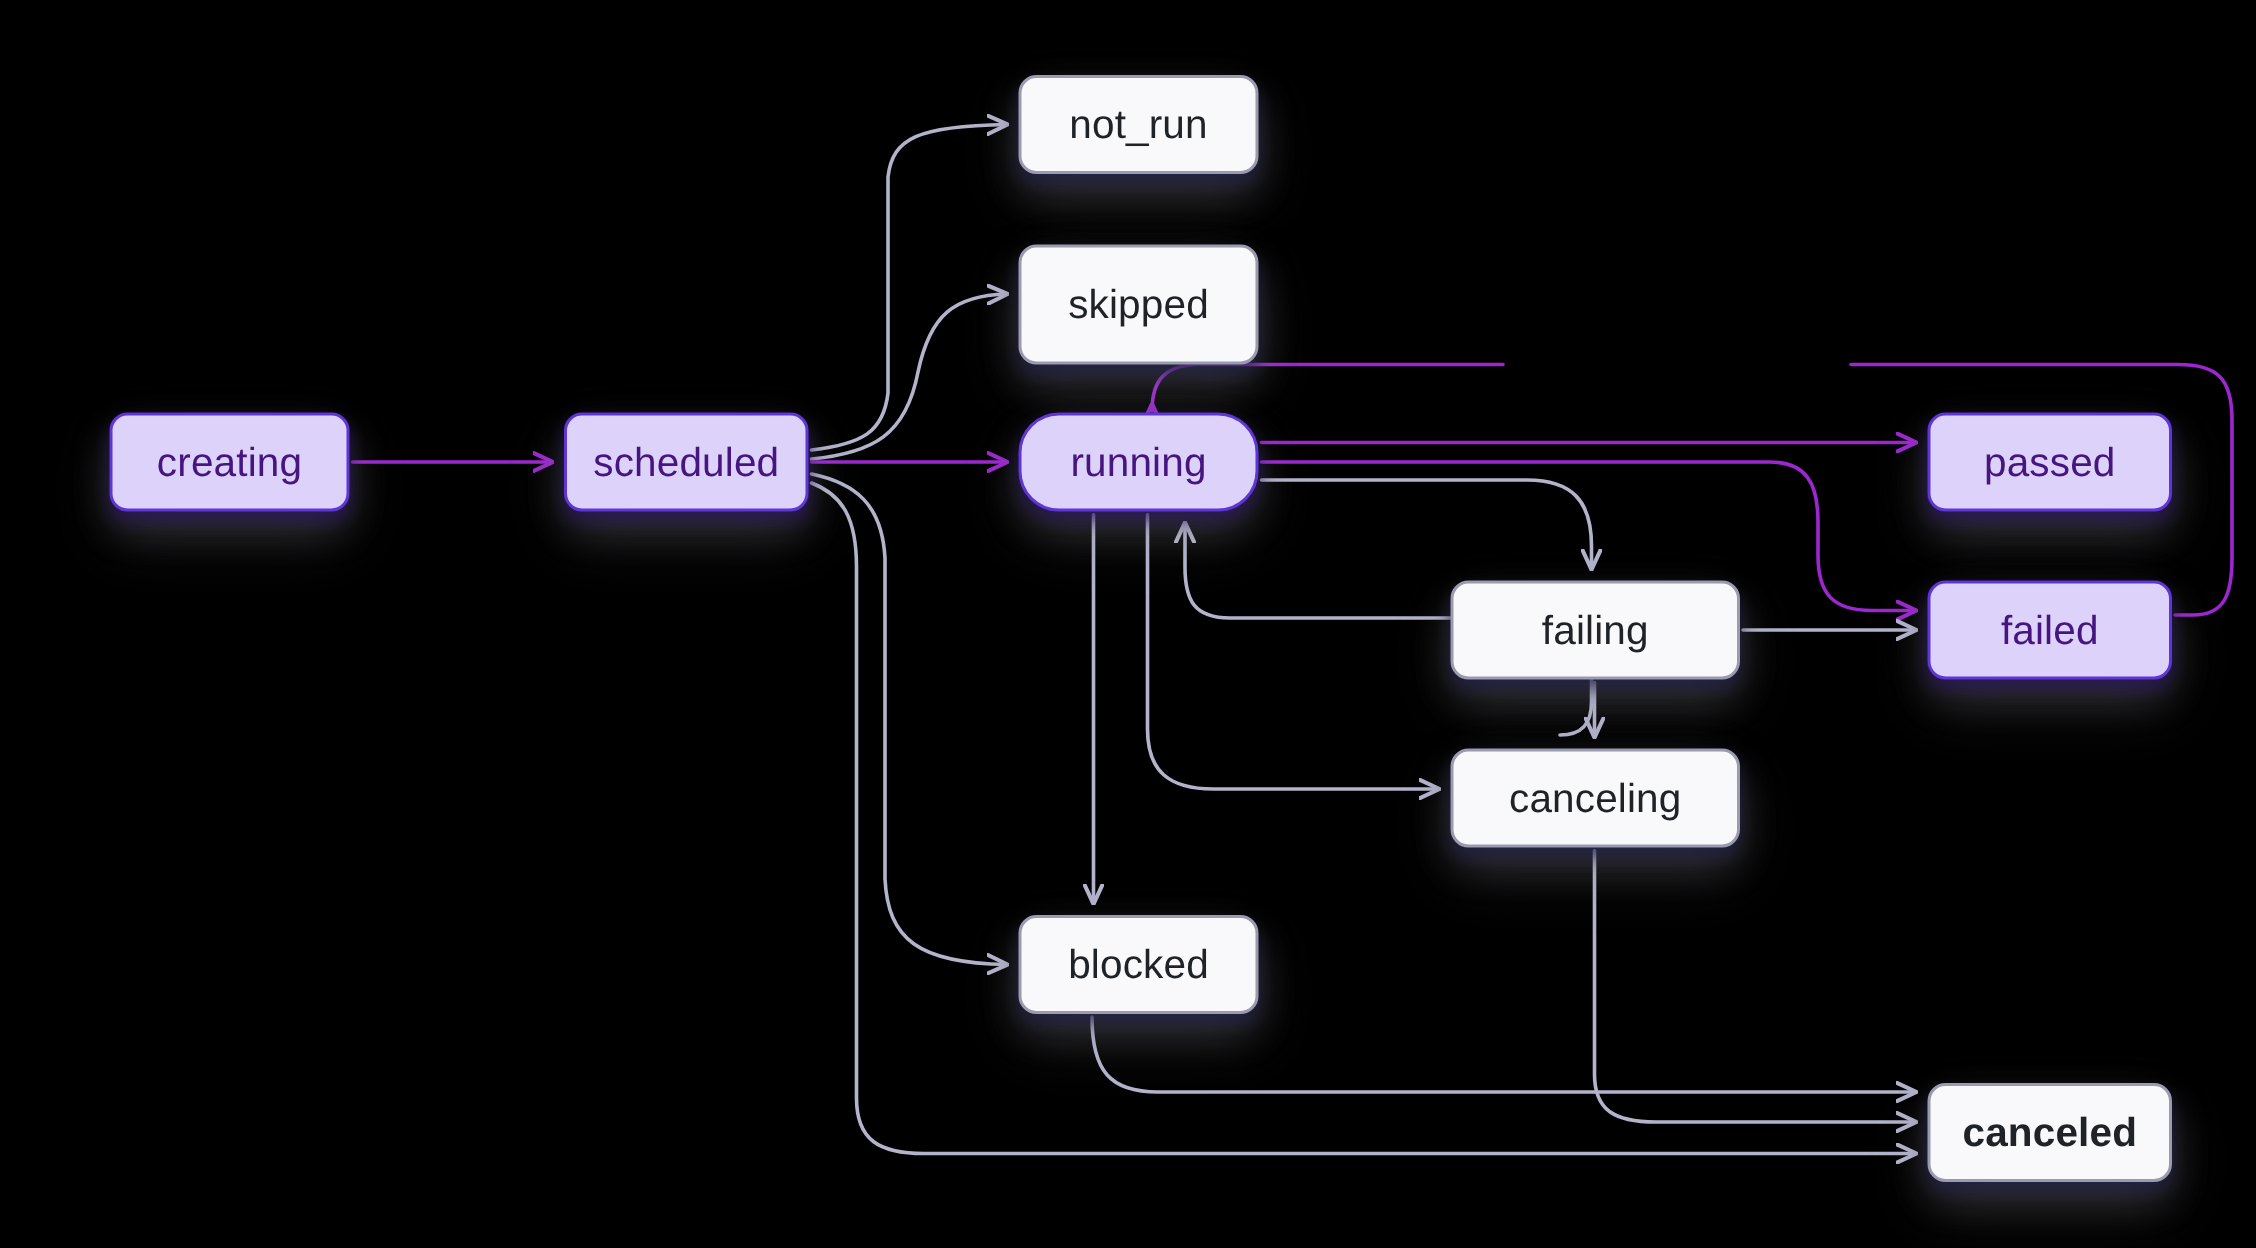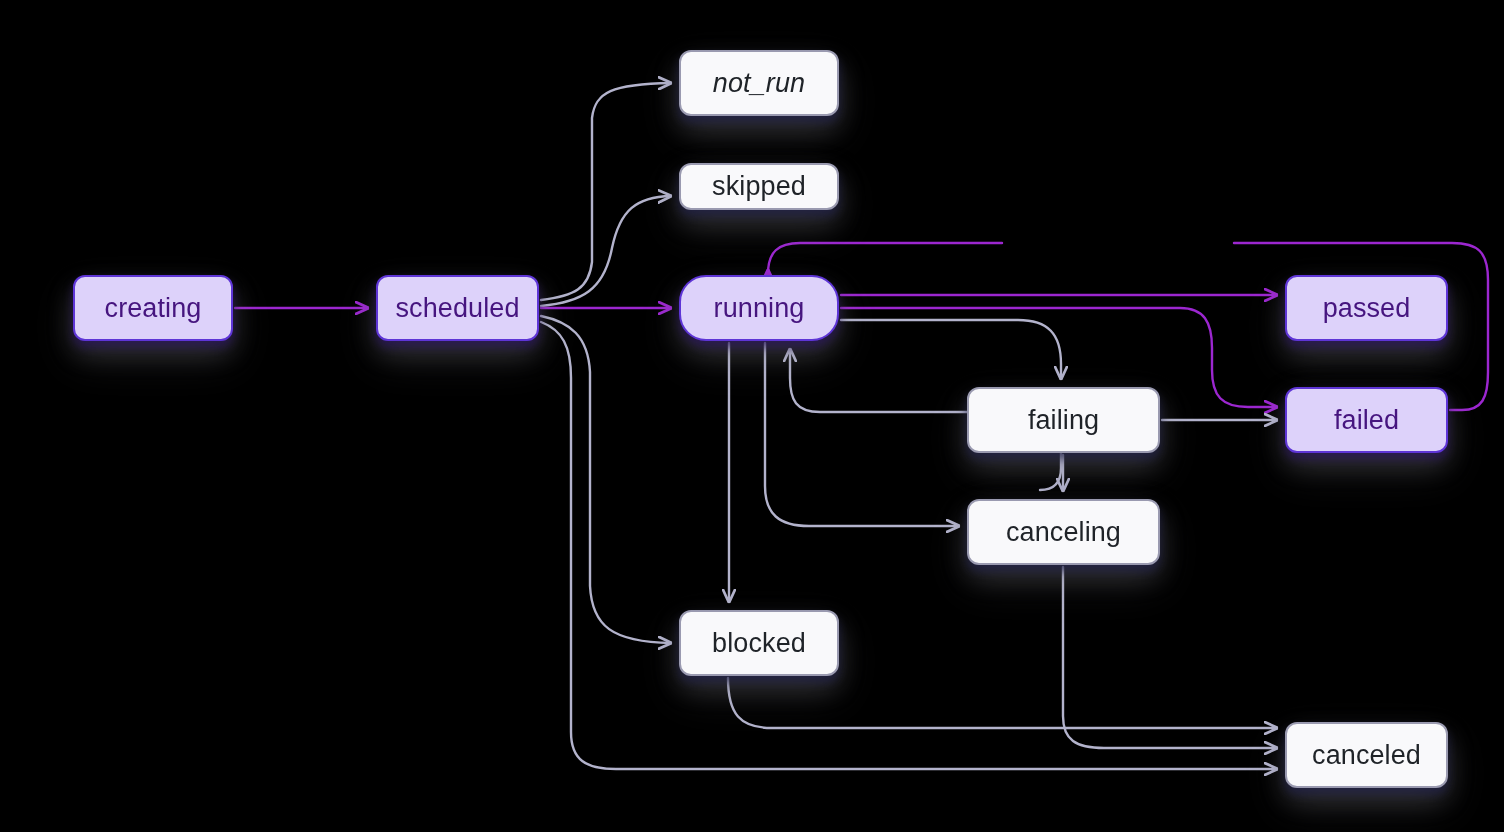--- a/index.html
+++ b/index.html
@@ -123,25 +123,25 @@
   </svg>
 
   <div class="node purple" style="left:73px;  top:275px;  width:160px; height:66px;">
     <span>creating</span>
   </div>
 
   <div class="node purple" style="left:376px; top:275px;  width:163px; height:66px;">
     <span>scheduled</span>
   </div>
 
-  <div class="node white" style="left:679px; top:50px;   width:160px; height:66px;font-style:italic;">
+  <div class="node white" style="left:679px; top:50px;   width:160px; height:66px;">
     <span>not_run</span>
   </div>
 
-  <div class="node white" style="left:679px; top:163px;  width:160px; height:47px;">
+  <div class="node white" style="left:679px; top:163px;  width:160px; height:80px;">
     <span>skipped</span>
   </div>
 
   <div class="node purple" style="left:679px; top:275px;  width:160px; height:66px;border-radius:27px;">
     <span>running</span>
   </div>
 
   <div class="node white" style="left:967px; top:387px;  width:193px; height:66px;">
     <span>failing</span>
   </div>
@@ -155,18 +155,18 @@
   </div>
 
   <div class="node purple" style="left:1285px; top:275px; width:163px; height:66px;">
     <span>passed</span>
   </div>
 
   <div class="node purple" style="left:1285px; top:387px; width:163px; height:66px;">
     <span>failed</span>
   </div>
 
-  <div class="node white" style="left:1285px; top:722px; width:163px; height:66px;">
+  <div class="node white" style="left:1285px; top:722px; width:163px; height:66px;font-weight:bold;">
     <span>canceled</span>
   </div>
 
 
 </div>
 
 </body></html>

